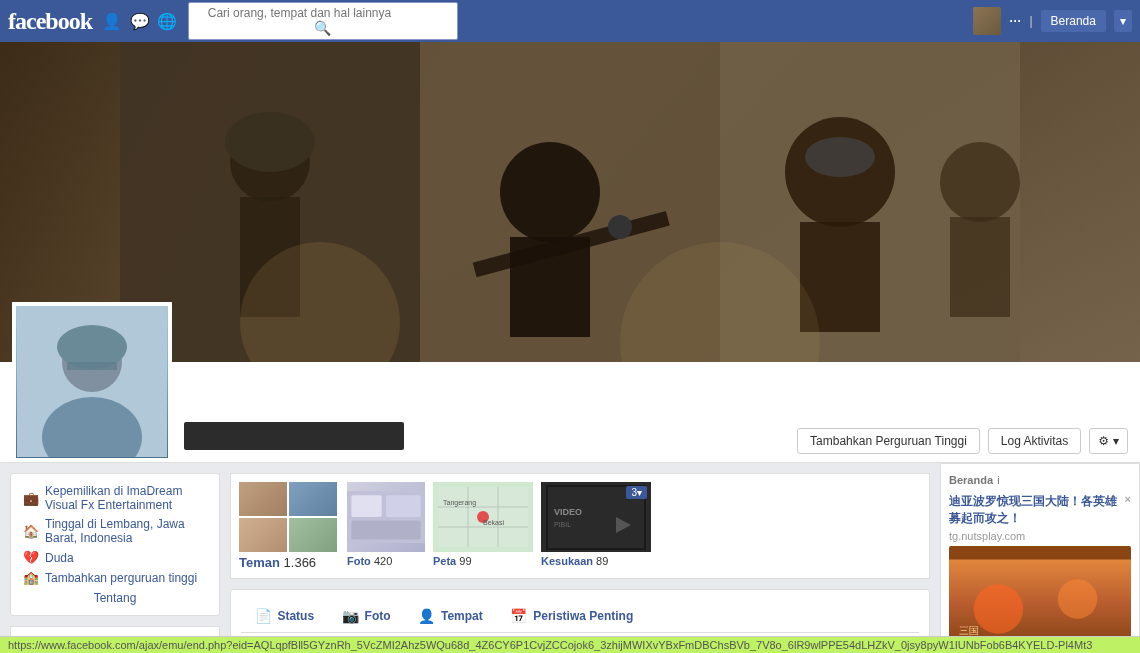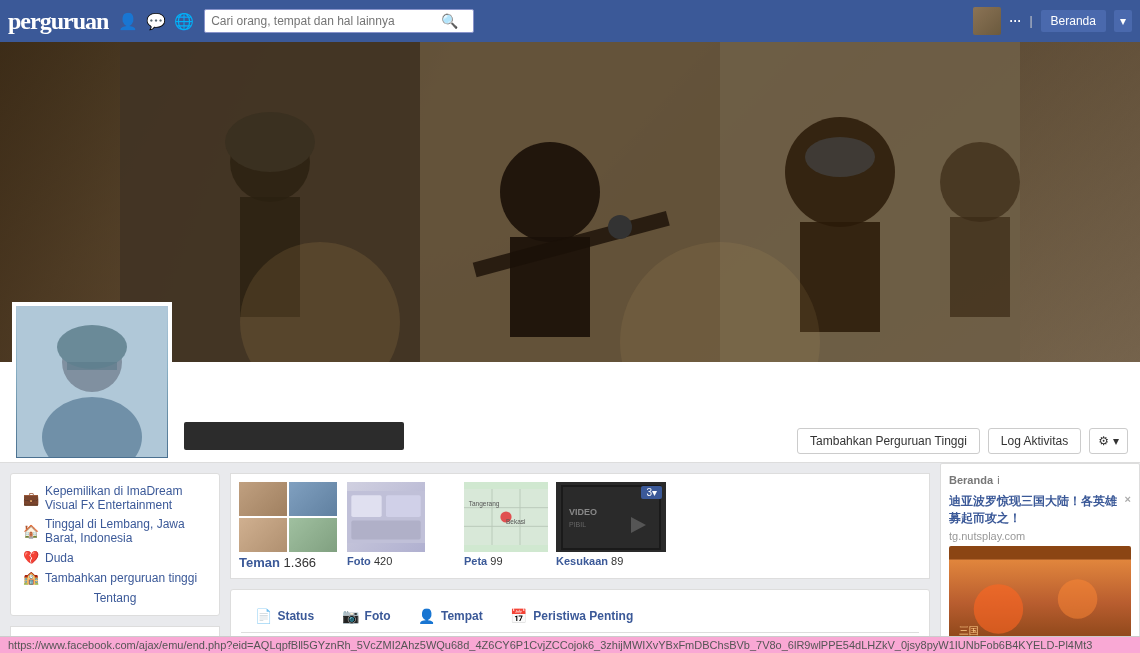--- a/index.html
+++ b/index.html
@@ -35,20 +35,21 @@
       cursor: pointer;
     }
     #search-bar {
       display: flex;
       align-items: center;
       background: #fff;
       border-radius: 2px;
       padding: 3px 6px;
       width: 270px;
       border: 1px solid #8893ca;
+      flex-direction: column;
     }
     #search-bar input {
       border: none;
       outline: none;
       font-size: 12px;
       color: #999;
       width: 230px;
     }
     #search-bar .search-btn {
       color: #3b5998;
@@ -341,38 +342,38 @@
     }
     .sponsor-ad-desc {
       font-size: 11px;
       color: #555;
       line-height: 1.4;
       margin-top: 3px;
     }
 
     
     #status-bar {
-      background: #f9a8d4;
+      background: #bef264;
       border-top: 1px solid #ccc;
       padding: 2px 8px;
       font-size: 11px;
       color: #555;
       position: fixed;
       bottom: 0;
       width: 1140px;
       overflow: hidden;
       white-space: nowrap;
       text-overflow: ellipsis;
     }
   </style>
 </head>
 <body>
 
 <div id="top-nav">
-  <a id="fb-logo">perguruan</a>
+  <a id="fb-logo">facebook</a>
 
   <div class="nav-icons">
     <span class="nav-icon">👤</span>
     <span class="nav-icon">💬</span>
     <span class="nav-icon">🌐</span>
   </div>
 
   <div id="search-bar">
     <input type="text" placeholder="Cari orang, tempat dan hal lainnya" style="">
     <span class="search-btn">🔍</span>
@@ -517,21 +518,21 @@
             <rect x="45" y="5" width="40" height="25" fill="#d0d0e8" rx="2"></rect>
             <rect x="5" y="34" width="80" height="22" fill="#b0b0c8" rx="2"></rect>
           </svg>
         </div>
         <div style="font-size:11px;color:#333;margin-top:3px;">
           <span style="color:#3b5998;font-weight:bold;">Foto</span>
           <span>420</span>
         </div>
       </div>
 
-      <div style="width:84px; flex-shrink:0;margin-left:31px;">
+      <div style="width:100px; flex-shrink:0;">
         <div style="height:70px;background:#d0e8d0;display:flex;align-items:center;justify-content:center;position:relative;">
           <svg width="90" height="60" viewBox="0 0 90 60">
             <rect width="90" height="60" fill="#d8e8d8"></rect>
             <line x1="0" y1="20" x2="90" y2="20" stroke="#b8c8b8" stroke-width="1"></line>
             <line x1="0" y1="40" x2="90" y2="40" stroke="#b8c8b8" stroke-width="1"></line>
             <line x1="30" y1="0" x2="30" y2="60" stroke="#b8c8b8" stroke-width="1"></line>
             <line x1="60" y1="0" x2="60" y2="60" stroke="#b8c8b8" stroke-width="1"></line>
             <circle cx="45" cy="30" r="6" fill="#e05050"></circle>
             <text x="5" y="18" font-size="7" fill="#555">Tangerang</text>
             <text x="45" y="38" font-size="7" fill="#555">Bekasi</text>

